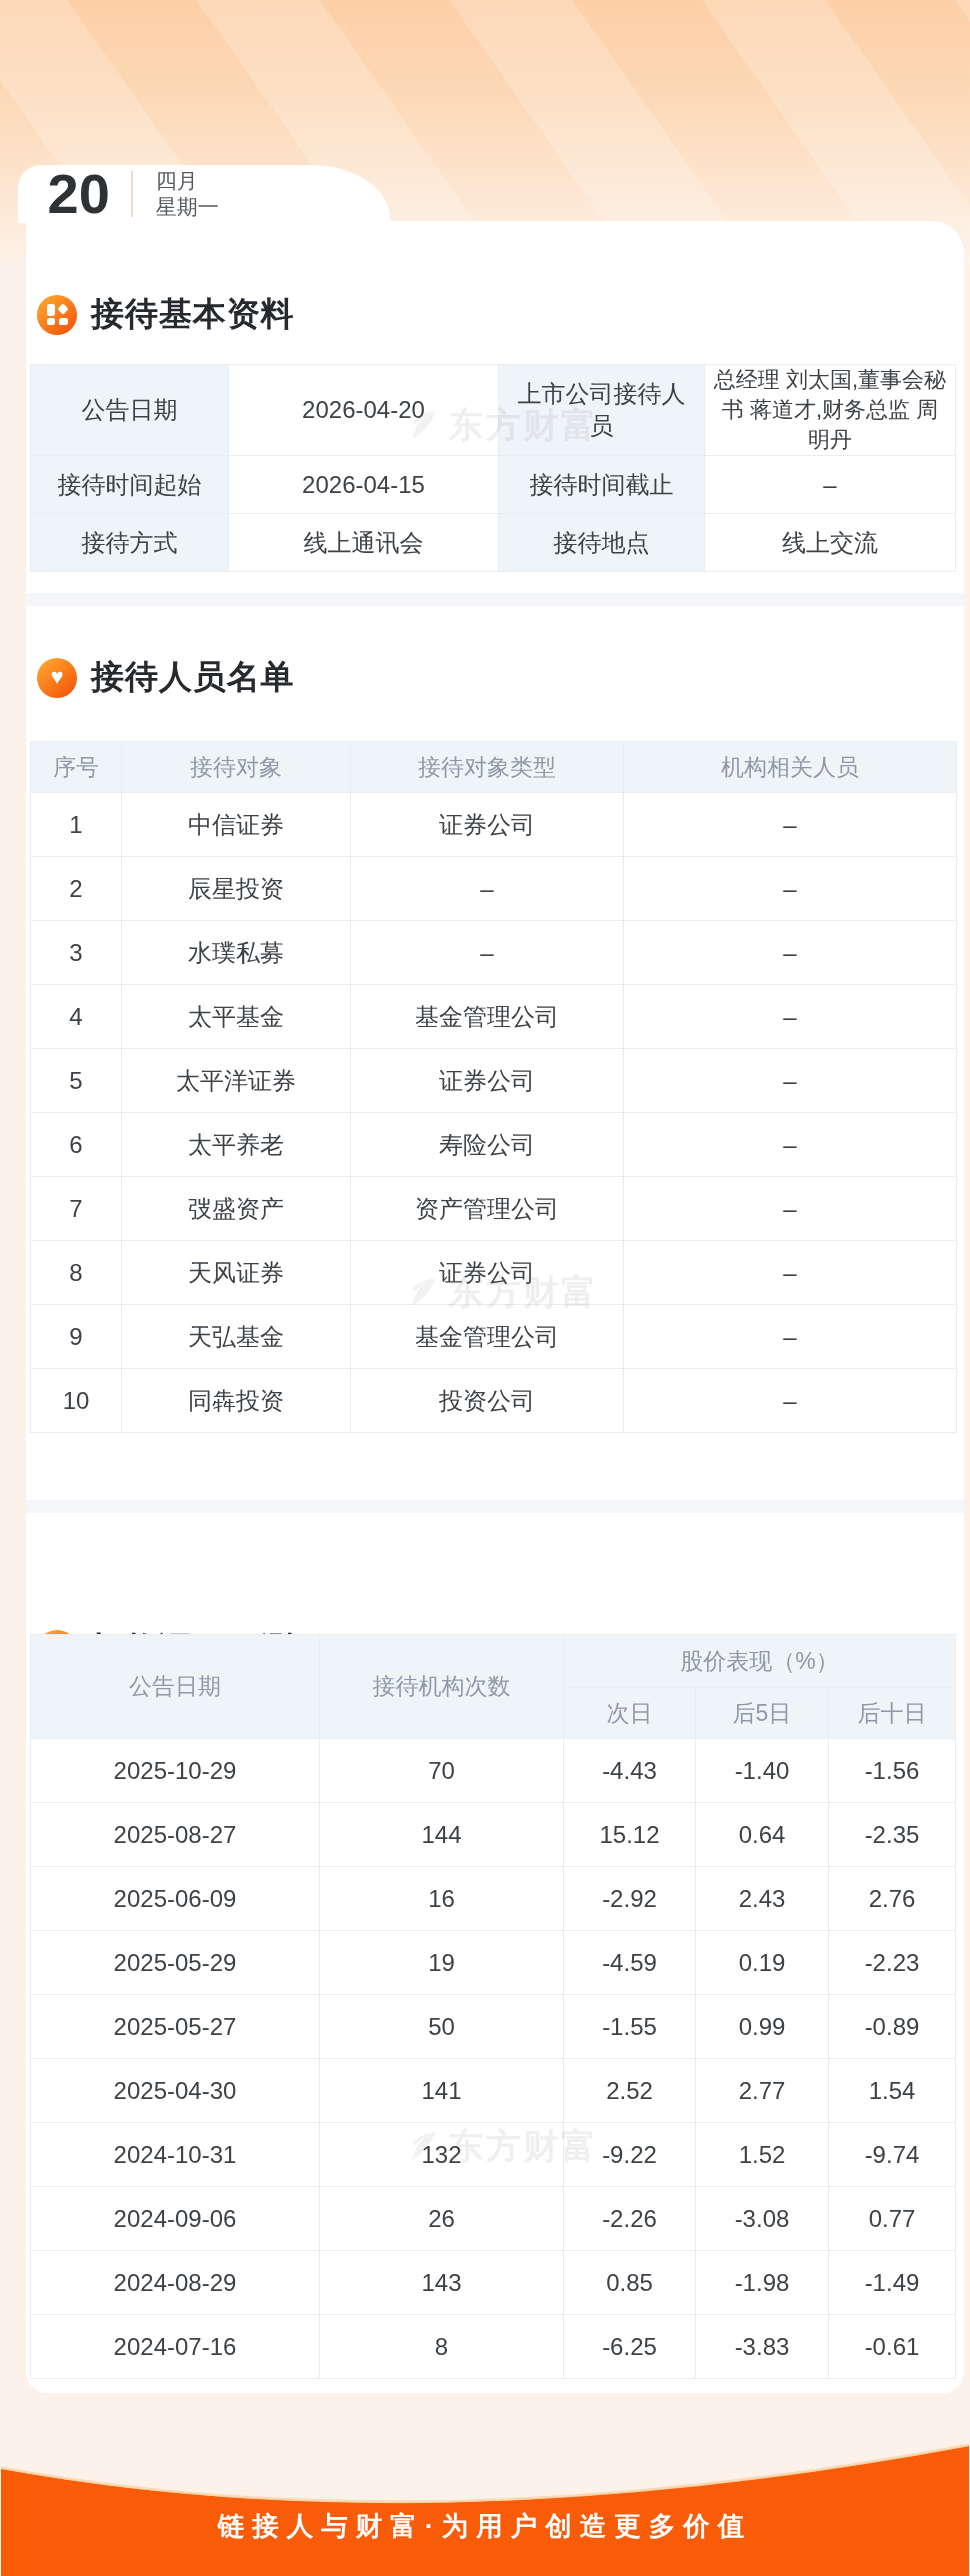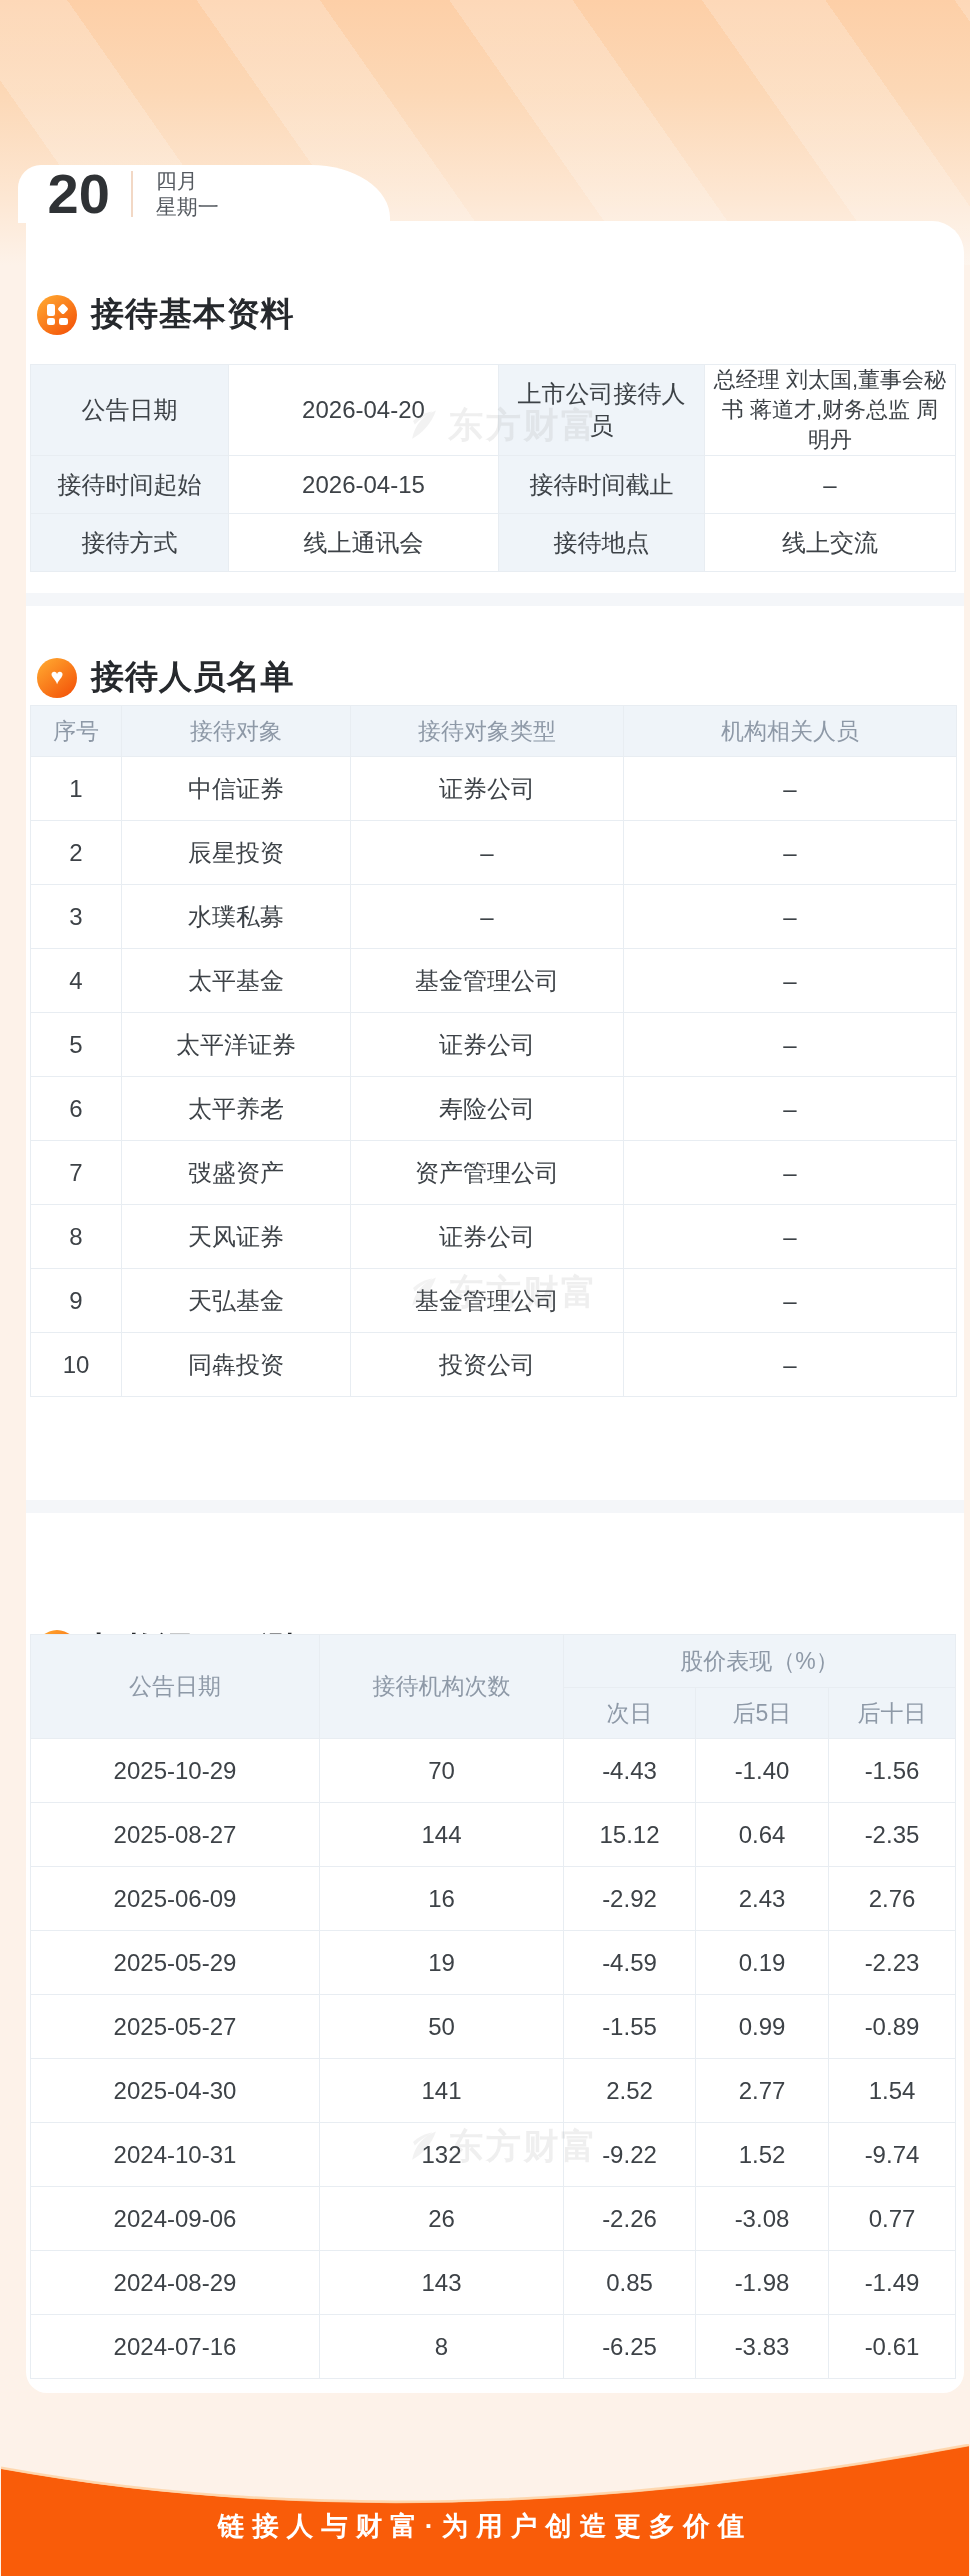--- a/index.html
+++ b/index.html
@@ -126,21 +126,21 @@
 
     <div class="sep" style="top:372px"></div>
 
     <div class="sec-head" style="top:434px">
       <div class="sec-icon">
           <span class="g-heart">♥</span>
         </div>
       <div class="sec-title">接待人员名单</div>
     </div>
 
-    <table style="top:484px">
+    <table style="top:520px">
       <colgroup>
           <col style="width:91px">
           <col style="width:229px">
           <col style="width:273px">
           <col style="width:333px">
         </colgroup>
       <tbody>
           <tr style="height:51px">
         <td class="hd">序号</td>
         <td class="hd">接待对象</td>

